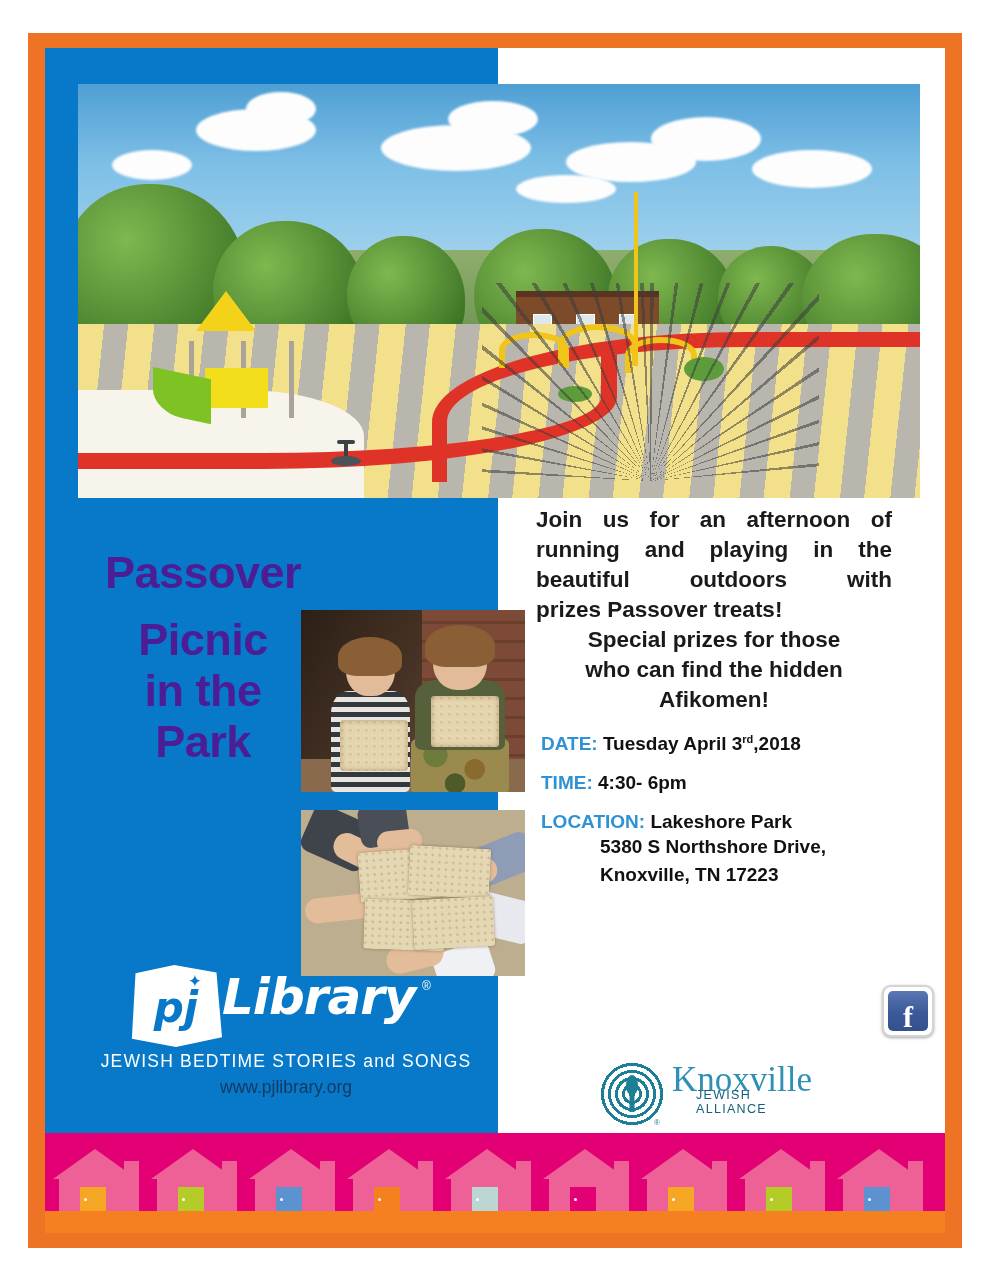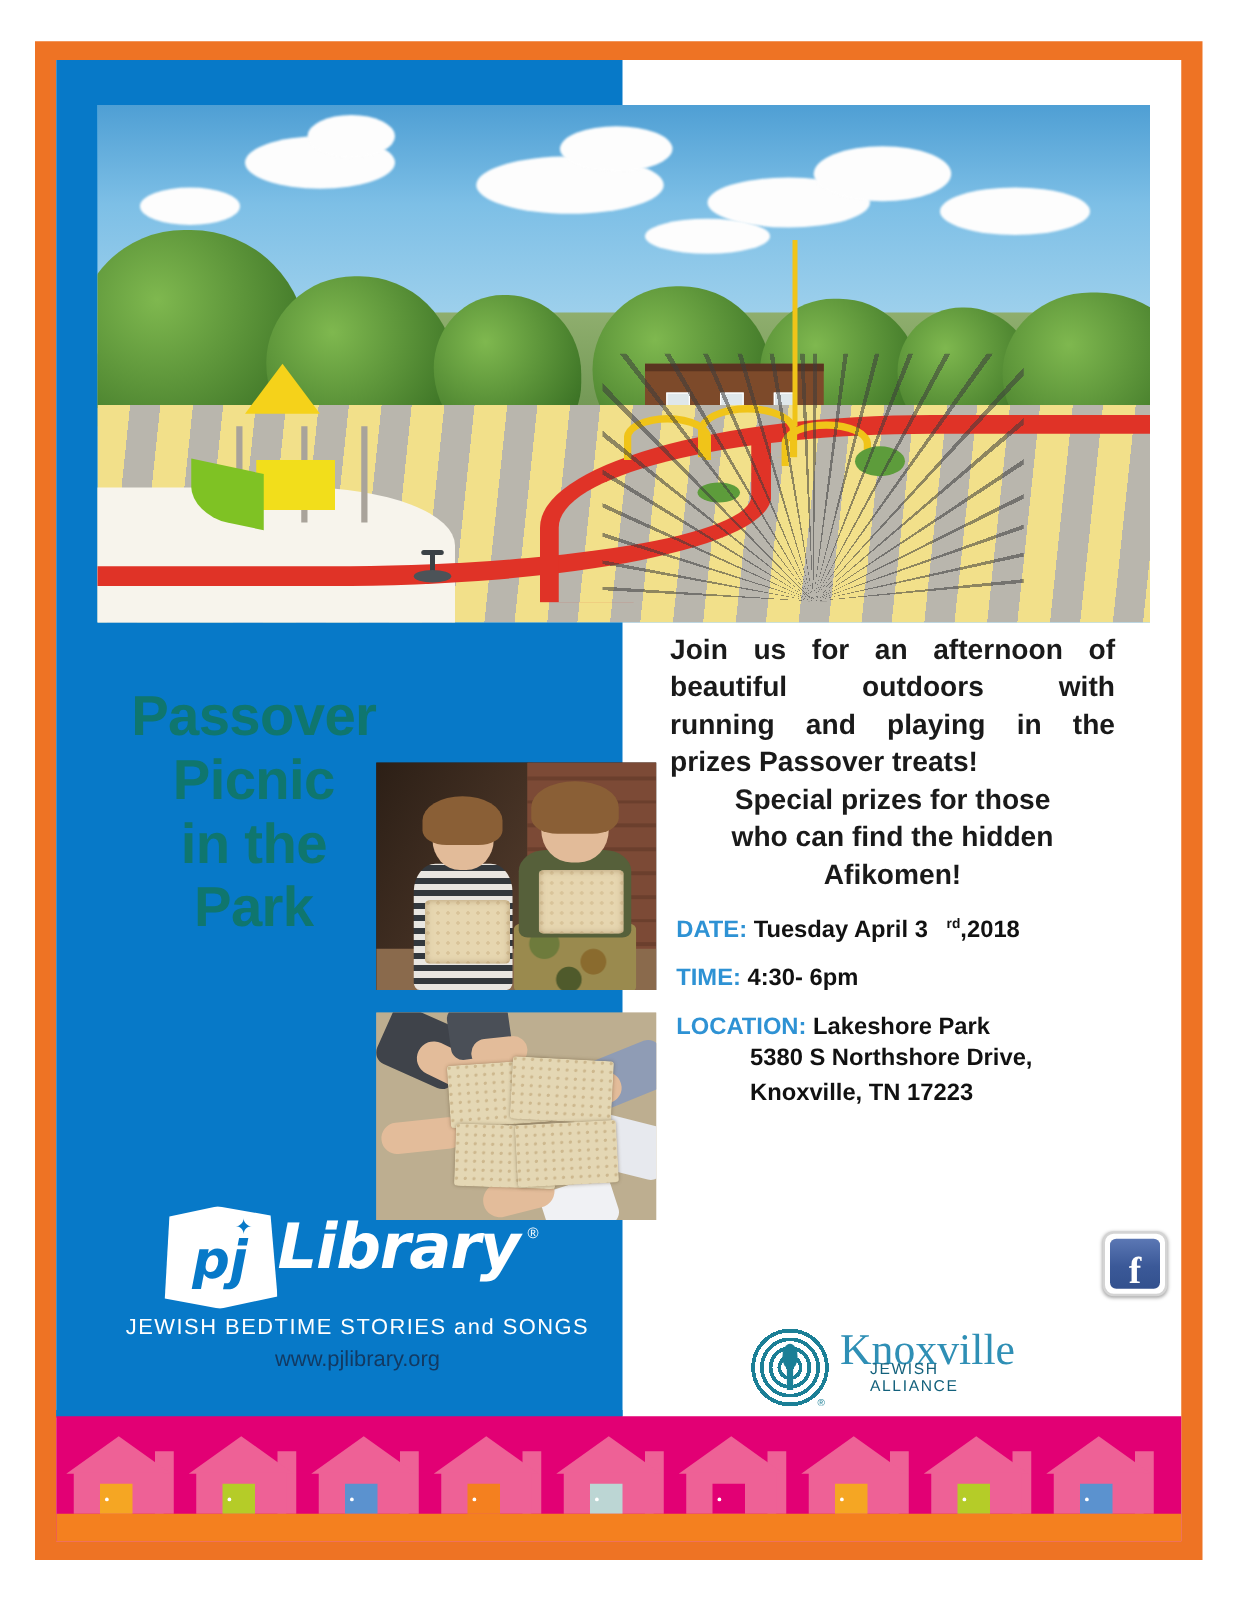--- a/index.html
+++ b/index.html
@@ -148,28 +148,28 @@
   .green-blob {
     position: absolute; background: #5d9c3b; border-radius: 50%;
   }
 
   
   .title-block {
     position: absolute;
     left: 78px; top: 548px;
     width: 250px;
     text-align: center;
-    color: #0f766e;
+    color: #4c1d95;
     font-weight: bold;
     font-size: 45px;
     line-height: 1.13;
     letter-spacing: -0.5px;
   }
   .title-block .l1 { display: block; }
-  .title-block .l2 { display: block; }
+  .title-block .l2 { display: block; margin-top: 16px; }
   .title-block .l3 { display: block; }
   .title-block .l4 { display: block; }
 
   
   .kids-photo {
     position: absolute;
     left: 301px; top: 610px;
     width: 224px; height: 182px;
     overflow: hidden;
     background: #2a1d14;
@@ -270,21 +270,21 @@
   .details {
     position: absolute;
     left: 541px; top: 733px;
     width: 400px;
     font-size: 19px;
     font-weight: bold;
     color: #111;
   }
   .details .row { margin-bottom: 17px; }
   .details .lbl { color: #2e92d4; }
-  .details sup { font-size: 11px; vertical-align: super; margin-left: 15px; }
+  .details sup { font-size: 11px; vertical-align: super; }
   .details .addr { margin-left: 59px; line-height: 1.45; }
 
   .contact {
     position: absolute;
     left: 531px; top: 933px;
     width: 348px;
     text-align: center;
     font-size: 17.5px;
     line-height: 1.32;
     color: #1a1a1a;
@@ -562,22 +562,22 @@
     <div class="arm" style="left:38%;top:80%;width:26%;height:16%;transform:rotate(-14deg);"></div>
 
     <div class="mat" style="left:26%;top:24%;transform:rotate(-4deg);"></div>
     <div class="mat" style="left:48%;top:22%;transform:rotate(3deg);"></div>
     <div class="mat" style="left:28%;top:54%;transform:rotate(2deg);"></div>
     <div class="mat" style="left:50%;top:53%;transform:rotate(-3deg);"></div>
   </div>
 
   <div class="body-copy">
     <div class="just">Join us for an afternoon of</div>
+    <div class="just">running and playing in the</div>
     <div class="just">beautiful outdoors with</div>
-    <div class="just">running and playing in the</div>
     <div>prizes Passover treats!</div>
     <div class="ctr">Special prizes for those</div>
     <div class="ctr">who can find the hidden</div>
     <div class="ctr">Afikomen!</div>
   </div>
 
   <div class="details">
     <div class="row">
       <span class="lbl">DATE:</span>
       <span>Tuesday April 3</span><sup>rd</sup><span>,2018</span>

